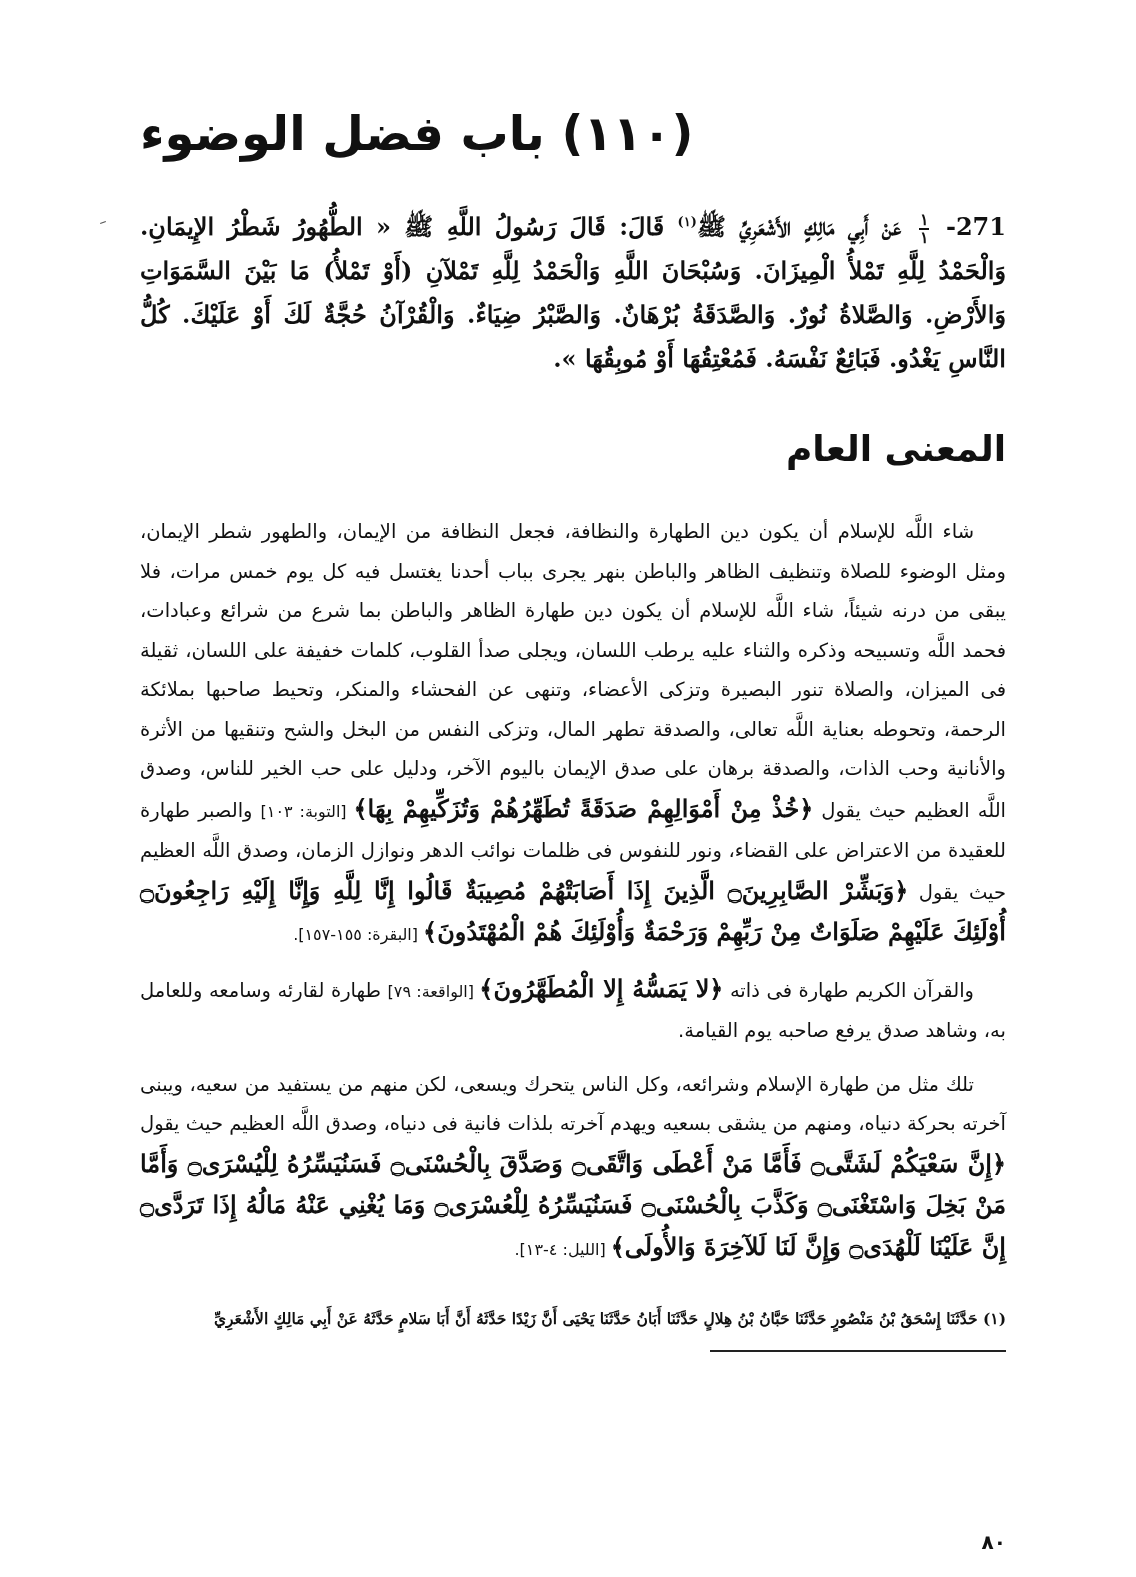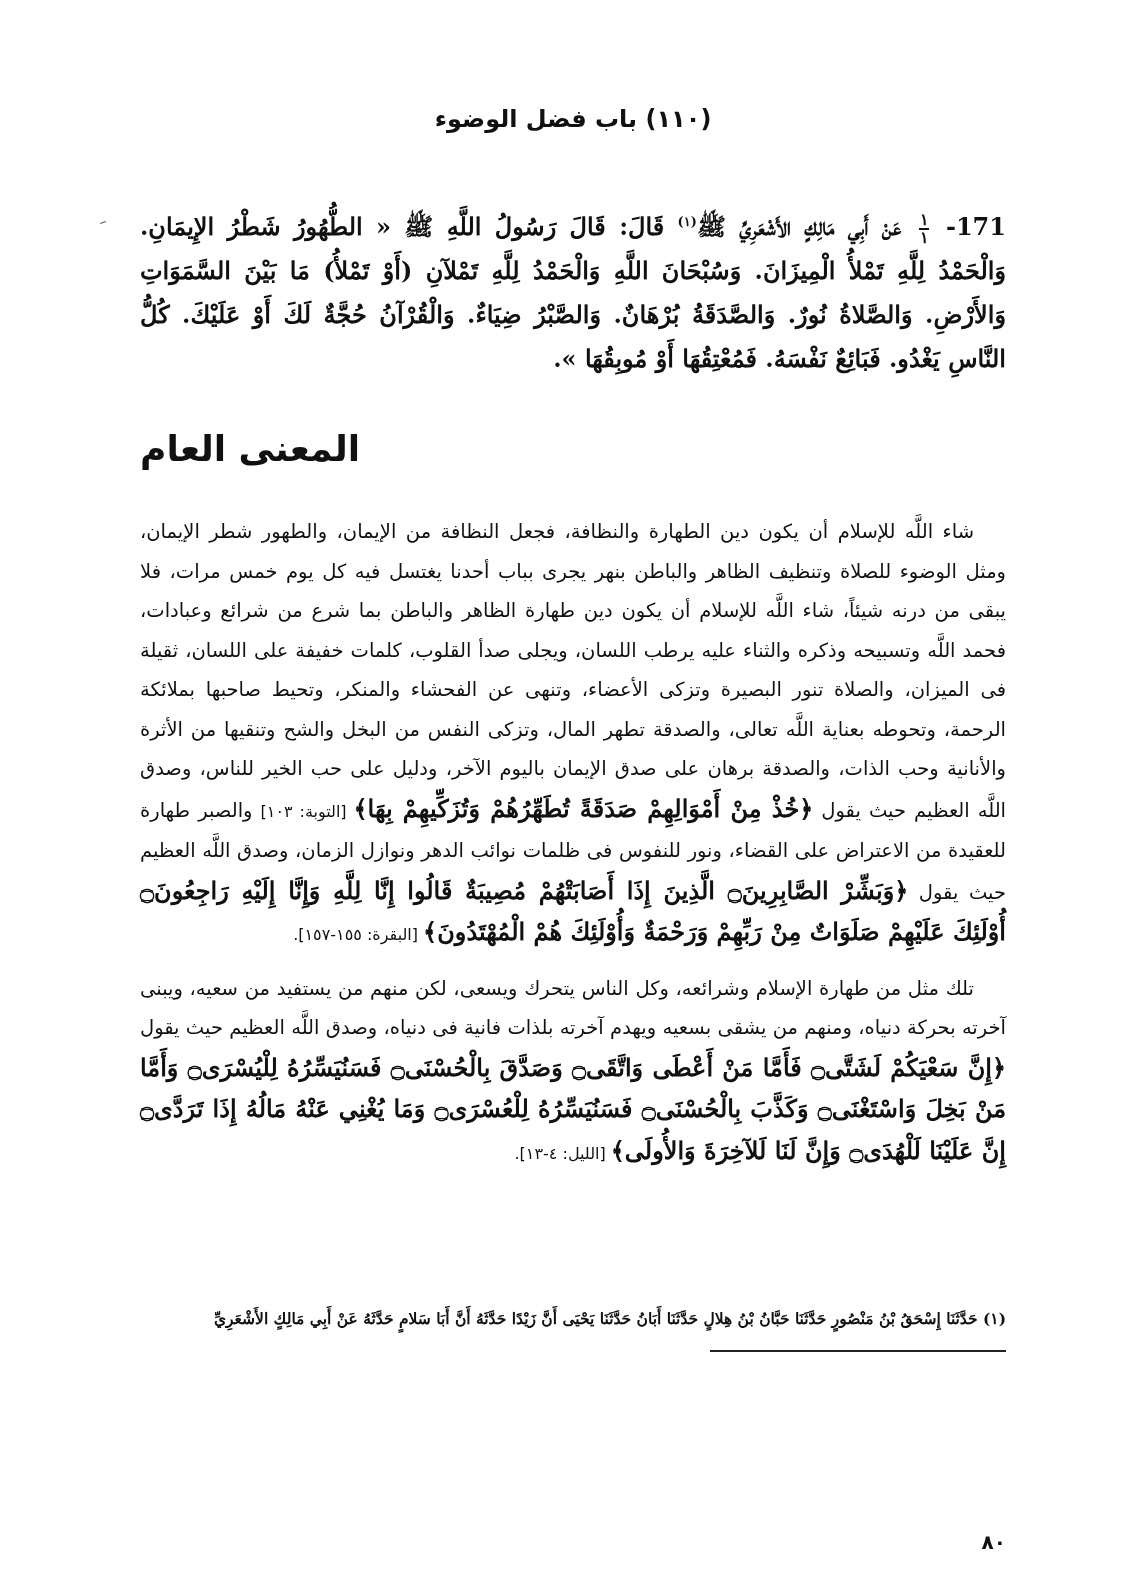--- a/index.html
+++ b/index.html
@@ -21,22 +21,22 @@
       top: 0;
       width: 866px;
       direction: rtl;
       text-align: justify;
     }
     .chapter-title {
       position: absolute;
       top: 105px;
       left: 0;
       width: 866px;
-      text-align: center;
-      font-size: 24px;
+      text-align: left;
+      font-size: 48px;
       font-weight: bold;
       direction: rtl;
     }
     .hadith {
       position: absolute;
       top: 200px;
       left: 0;
       width: 866px;
       font-family: "DejaVu Serif", serif;
       font-weight: bold;
@@ -65,21 +65,21 @@
       margin: 1px auto;
     }
     .hadith sup {
       font-size: 13px;
     }
     .section-title {
       position: absolute;
       top: 428px;
       left: 0;
       width: 866px;
-      text-align: left;
+      text-align: right;
       font-size: 36px;
       font-weight: bold;
     }
     .body-text {
       position: absolute;
       top: 512px;
       left: 0;
       width: 866px;
       font-family: "DejaVu Sans", sans-serif;
       font-size: 19.5px;
@@ -137,34 +137,35 @@
 </head>
 <body>
 
 <div class="margin-mark"></div>
 
 <div class="page">
 
   <h1 class="chapter-title" style="margin:0;">(١١٠) باب فضل الوضوء</h1>
 
   <div class="hadith">
-    <span class="num">171-</span>
+    <span class="num">271-</span>
     <span class="frac">
       <span>١</span>
       <span class="bar"></span>
       <span>١</span>
     </span>
     <span>عَنْ أَبِي مَالِكٍ الأَشْعَرِيِّ ﷺ</span><sup>(١)</sup>
     <span>قَالَ: قَالَ رَسُولُ اللَّهِ ﷺ « الطُّهُورُ شَطْرُ الإِيمَانِ. وَالْحَمْدُ لِلَّهِ تَمْلأُ الْمِيزَانَ. وَسُبْحَانَ اللَّهِ وَالْحَمْدُ لِلَّهِ تَمْلآنِ (أَوْ تَمْلأُ) مَا بَيْنَ السَّمَوَاتِ وَالأَرْضِ. وَالصَّلاةُ نُورٌ. وَالصَّدَقَةُ بُرْهَانٌ. وَالصَّبْرُ ضِيَاءٌ. وَالْقُرْآنُ حُجَّةٌ لَكَ أَوْ عَلَيْكَ. كُلُّ النَّاسِ يَغْدُو. فَبَائِعٌ نَفْسَهُ. فَمُعْتِقُهَا أَوْ مُوبِقُهَا ».</span>
   </div>
 
   <h2 class="section-title" style="margin:0;">المعنى العام</h2>
 
   <div class="body-text">
     <p><span>شاء اللَّه للإسلام أن يكون دين الطهارة والنظافة، فجعل النظافة من الإيمان، والطهور شطر الإيمان، ومثل الوضوء للصلاة وتنظيف الظاهر والباطن بنهر يجرى بباب أحدنا يغتسل فيه كل يوم خمس مرات، فلا يبقى من درنه شيئاً، شاء اللَّه للإسلام أن يكون دين طهارة الظاهر والباطن بما شرع من شرائع وعبادات، فحمد اللَّه وتسبيحه وذكره والثناء عليه يرطب اللسان، ويجلى صدأ القلوب، كلمات خفيفة على اللسان، ثقيلة فى الميزان، والصلاة تنور البصيرة وتزكى الأعضاء، وتنهى عن الفحشاء والمنكر، وتحيط صاحبها بملائكة الرحمة، وتحوطه بعناية اللَّه تعالى، والصدقة تطهر المال، وتزكى النفس من البخل والشح وتنقيها من الأثرة والأنانية وحب الذات، والصدقة برهان على صدق الإيمان باليوم الآخر، ودليل على حب الخير للناس، وصدق اللَّه العظيم حيث يقول </span><span class="quran">﴿خُذْ مِنْ أَمْوَالِهِمْ صَدَقَةً تُطَهِّرُهُمْ وَتُزَكِّيهِمْ بِهَا﴾</span><span class="ref"> [التوبة: ١٠٣]</span><span> والصبر طهارة للعقيدة من الاعتراض على القضاء، ونور للنفوس فى ظلمات نوائب الدهر ونوازل الزمان، وصدق اللَّه العظيم حيث يقول </span><span class="quran">﴿وَبَشِّرْ الصَّابِرِينَ۝ الَّذِينَ إِذَا أَصَابَتْهُمْ مُصِيبَةٌ قَالُوا إِنَّا لِلَّهِ وَإِنَّا إِلَيْهِ رَاجِعُونَ۝ أُوْلَئِكَ عَلَيْهِمْ صَلَوَاتٌ مِنْ رَبِّهِمْ وَرَحْمَةٌ وَأُوْلَئِكَ هُمْ الْمُهْتَدُونَ﴾</span><span class="ref"> [البقرة: ١٥٥-١٥٧].</span></p>
+    <p><span>والقرآن الكريم طهارة فى ذاته </span><span class="quran">﴿لا يَمَسُّهُ إِلا الْمُطَهَّرُونَ﴾</span><span class="ref"> [الواقعة: ٧٩]</span><span> طهارة لقارئه وسامعه وللعامل به، وشاهد صدق يرفع صاحبه يوم القيامة.</span></p>
     <p><span>تلك مثل من طهارة الإسلام وشرائعه، وكل الناس يتحرك ويسعى، لكن منهم من يستفيد من سعيه، ويبنى آخرته بحركة دنياه، ومنهم من يشقى بسعيه ويهدم آخرته بلذات فانية فى دنياه، وصدق اللَّه العظيم حيث يقول </span><span class="quran">﴿إِنَّ سَعْيَكُمْ لَشَتَّى۝ فَأَمَّا مَنْ أَعْطَى وَاتَّقَى۝ وَصَدَّقَ بِالْحُسْنَى۝ فَسَنُيَسِّرُهُ لِلْيُسْرَى۝ وَأَمَّا مَنْ بَخِلَ وَاسْتَغْنَى۝ وَكَذَّبَ بِالْحُسْنَى۝ فَسَنُيَسِّرُهُ لِلْعُسْرَى۝ وَمَا يُغْنِي عَنْهُ مَالُهُ إِذَا تَرَدَّى۝ إِنَّ عَلَيْنَا لَلْهُدَى۝ وَإِنَّ لَنَا لَلآخِرَةَ وَالأُولَى﴾</span><span class="ref"> [الليل: ٤-١٣].</span></p>
   </div>
 
   <div class="footnote-rule"></div>
 
   <div class="footnote">(١) حَدَّثَنَا إِسْحَقُ بْنُ مَنْصُورٍ حَدَّثَنَا حَبَّانُ بْنُ هِلالٍ حَدَّثَنَا أَبَانُ حَدَّثَنَا يَحْيَى أَنَّ زَيْدًا حَدَّثَهُ أَنَّ أَبَا سَلامٍ حَدَّثَهُ عَنْ أَبِي مَالِكٍ الأَشْعَرِيِّ</div>
 
   <div class="page-number">٨٠</div>
 </div>
 

